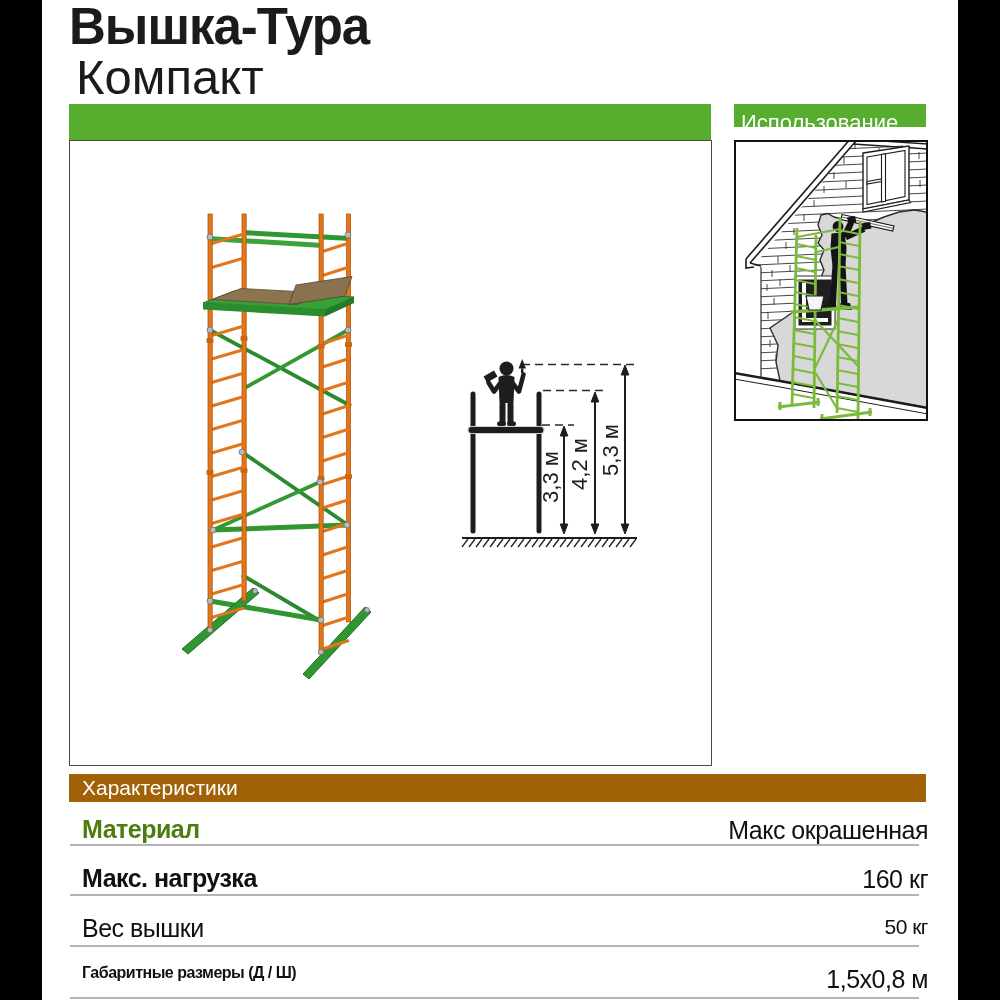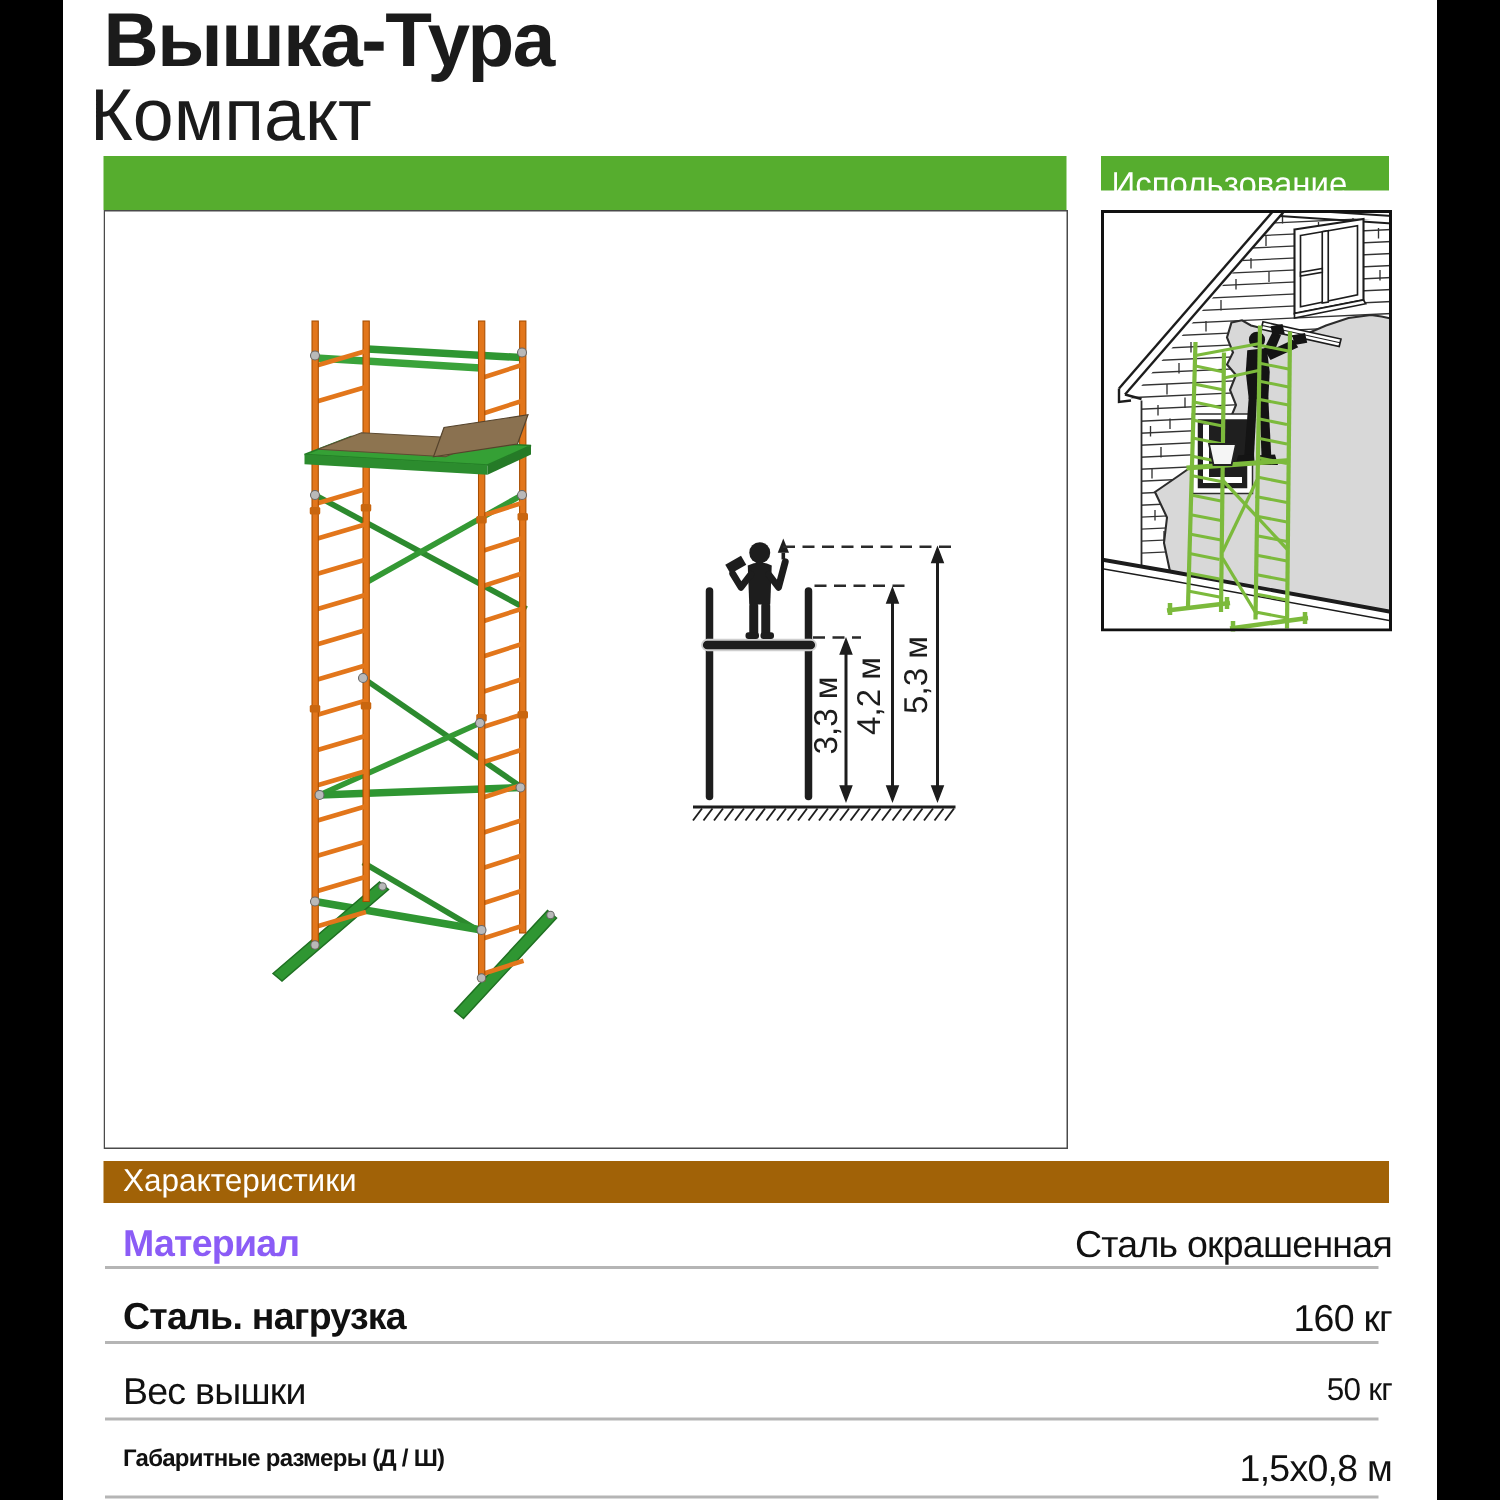--- a/index.html
+++ b/index.html
@@ -9,21 +9,21 @@
 </style>
 </head>
 <body>
 
 <div class="abs" style="left:0;top:0;width:42px;height:1000px;background:#000;"></div>
 
 <div class="abs" style="left:958px;top:0;width:42px;height:1000px;background:#000;"></div>
 
 <div class="abs" style="left:69px;top:-3px;font-size:51px;font-weight:bold;color:#1b1b1b;letter-spacing:-1px;">Вышка-Тура</div>
 
-<div class="abs" style="left:60px;top:49px;font-size:49px;font-weight:normal;color:#1b1b1b;">Компакт</div>
+<div class="abs" style="left:76px;top:49px;font-size:49px;font-weight:normal;color:#1b1b1b;">Компакт</div>
 
 <div class="abs" style="left:69px;top:104px;width:642px;height:36px;background:#56ad2e;"></div>
 
 <div class="abs" style="left:734px;top:104px;width:192px;height:23px;background:#56ad2e;color:#ffffff;font-size:22px;line-height:37px;padding-left:7px;box-sizing:border-box;">Использование</div>
 
 <svg class="abs" style="left:69px;top:140px;" width="643" height="626" viewBox="0 0 643 626">
 
   <rect x="0.5" y="0.5" width="642" height="625" fill="#ffffff" stroke="#4a4a4a" stroke-width="1"></rect>
   <g id="tower" stroke-linecap="butt">
 
@@ -398,27 +398,27 @@
     </g>
 
     <path d="M72 156 L90 156 L87 170 L75 170 Z" fill="#f5f5f5" stroke="#222" stroke-width="1.2"></path>
   </g>
 
   <rect x="1" y="1" width="192" height="279" fill="none" stroke="#111111" stroke-width="2"></rect>
 </svg>
 
 <div class="abs" style="left:69px;top:774px;width:857px;height:28px;background:#a16207;color:#ffffff;font-size:21px;line-height:28px;padding-left:13px;box-sizing:border-box;">Характеристики</div>
 
-<div class="abs" style="left:82px;top:815px;font-size:25px;font-weight:bold;color:#8b5cf6;letter-spacing:-0.5px;text-align:right;">Материал</div>
-
-<div class="abs" style="right:72px;top:816px;font-size:25px;color:#111;letter-spacing:-0.5px;">Сталь окрашенная</div>
+<div class="abs" style="left:82px;top:815px;font-size:25px;font-weight:bold;color:#4d7c0f;letter-spacing:-0.5px;text-align:right;">Материал</div>
+
+<div class="abs" style="right:72px;top:816px;font-size:25px;color:#111;letter-spacing:-0.5px;">Макс окрашенная</div>
 
 <div class="abs" style="left:70px;top:844px;width:849px;height:2px;background:#b5b5b5;"></div>
 
-<div class="abs" style="left:82px;top:864px;font-size:25px;font-weight:bold;color:#111;letter-spacing:-0.5px;">Сталь. нагрузка</div>
+<div class="abs" style="left:82px;top:864px;font-size:25px;font-weight:bold;color:#111;letter-spacing:-0.5px;">Макс. нагрузка</div>
 
 <div class="abs" style="right:72px;top:865px;font-size:25px;color:#111;letter-spacing:-0.5px;">160 кг</div>
 
 <div class="abs" style="left:70px;top:894px;width:849px;height:2px;background:#b5b5b5;"></div>
 
 <div class="abs" style="left:82px;top:914px;font-size:25px;font-weight:normal;color:#111;letter-spacing:-0.5px;">Вес вышки</div>
 
 <div class="abs" style="right:72px;top:915px;font-size:21px;color:#111;letter-spacing:-0.5px;">50 кг</div>
 
 <div class="abs" style="left:70px;top:945px;width:849px;height:2px;background:#b5b5b5;"></div>

